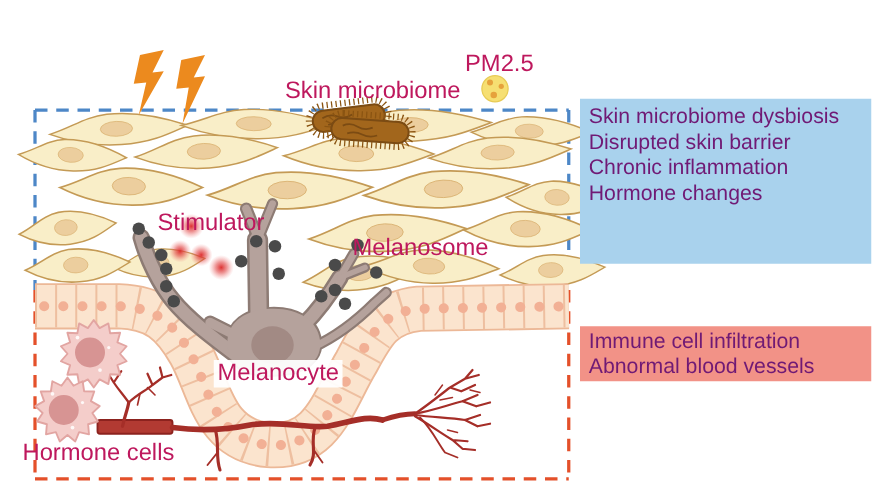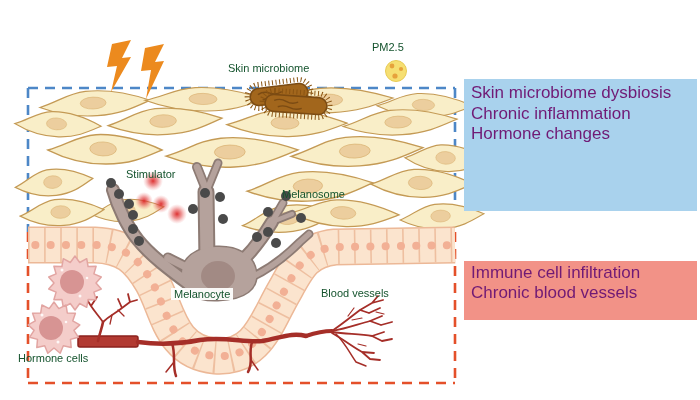--- a/index.html
+++ b/index.html
@@ -1,24 +1,24 @@
 <!DOCTYPE html>
 <html><head>
 <meta charset="utf-8">
 <style>
   html,body{margin:0;padding:0;background:#fff;}
   #stage{position:relative;width:700px;height:400px;background:#ffffff;overflow:hidden;
          font-family:"Liberation Sans",sans-serif;}
   #art{position:absolute;left:0;top:0;}
-  .lbl{position:absolute;font-size:11px;color:#14532d;white-space:nowrap;z-index:5;}
+  .lbl{position:absolute;font-size:19px;color:#be185d;white-space:nowrap;z-index:5;}
   .lbl.bg{background:rgba(255,255,255,.93);padding:0 3px;}
   .panel{position:absolute;left:464px;width:233px;box-sizing:border-box;
          padding:4px 0 4px 7px;color:#701a75;font-size:17px;z-index:5;}
   #panel-epidermis{top:79px;height:132px;background:#a9d2ed;line-height:20.5px;}
-  #panel-dermis{top:261px;height:59px;background:#f29287;line-height:20px;padding-top:2px;}
+  #panel-dermis{top:261px;height:44px;background:#f29287;line-height:20px;padding-top:2px;}
   .panel div{white-space:nowrap;}
 </style>
 </head>
 <body>
 
 <div id="stage">
 
 <svg id="art" width="700" height="400" viewBox="0 0 700 400">
   <defs>
     <g id="kc">
@@ -190,26 +190,26 @@
     <circle cx="401" cy="69" r="2.1" fill="#e6a23c"></circle>
     <circle cx="395" cy="76" r="2.6" fill="#e6a23c"></circle>
   </g>
 </svg>
 
 <div class="lbl" style="left:228px;top:62px">Skin microbiome</div>
 <div class="lbl" style="left:372px;top:41px">PM2.5</div>
 <div class="lbl" style="left:126px;top:168px">Stimulator</div>
 <div class="lbl" style="left:282px;top:188px">Melanosome</div>
 <div class="lbl bg" style="left:171px;top:288px">Melanocyte</div>
-<div class="lbl" style="left:321px;top:287px">Blood vessels</div>
 <div class="lbl" style="left:18px;top:352px">Hormone cells</div>
 
 <div class="panel" id="panel-epidermis">
   <div>Skin microbiome dysbiosis</div>
+  <div>Disrupted skin barrier</div>
   <div>Chronic inflammation</div>
   <div>Hormone changes</div>
 </div>
 <div class="panel" id="panel-dermis">
   <div>Immune cell infiltration</div>
-  <div>Chronic blood vessels</div>
+  <div>Abnormal blood vessels</div>
 </div>
 
 </div>
 
 </body></html>

